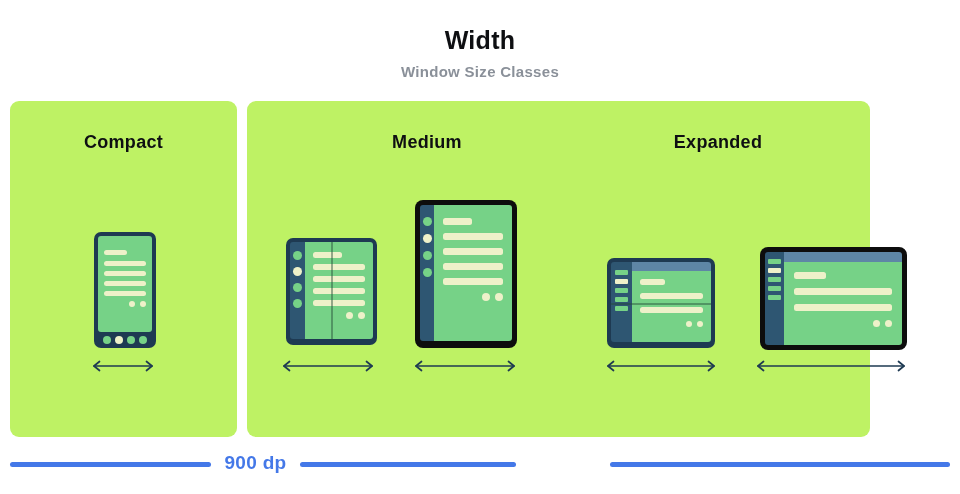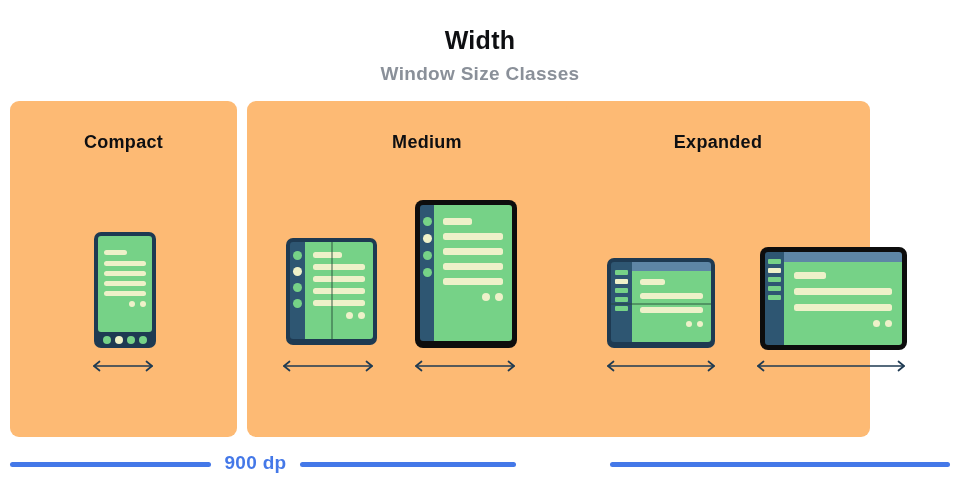--- a/index.html
+++ b/index.html
@@ -6,26 +6,26 @@
   html,body { background:#ffffff; }
   .stage {
     position:relative; width:960px; height:494px; margin:0 auto;
     background:#ffffff; overflow:hidden;
     font-family:"Liberation Sans", sans-serif;
   }
 
   
   .header { position:absolute; top:26px; left:0; width:100%; text-align:center; }
   .title { font-size:25px; font-weight:700; color:#0e0f12; letter-spacing:.3px; }
-  .subtitle { margin-top:8px; font-size:19px; font-weight:700; color:#8a9099; letter-spacing:.3px; }
+  .subtitle { margin-top:8px; font-size:15px; font-weight:700; color:#8a9099; letter-spacing:.3px; }
 
   
   .panel {
     position:absolute; top:101px; height:336px;
-    background:#fdba74; border-radius:9px;
+    background:#bef264; border-radius:9px;
   }
   .panel-compact  { left:10px;  width:227px; }
   .panel-medium   { left:247px; width:360px; }
   .panel-expanded { left:566px; width:304px; }
   .panel-title {
     position:absolute; top:31px; left:0; width:100%; text-align:center;
     font-size:18px; font-weight:700; color:#0e0f12; letter-spacing:.3px;
   }
 
   

